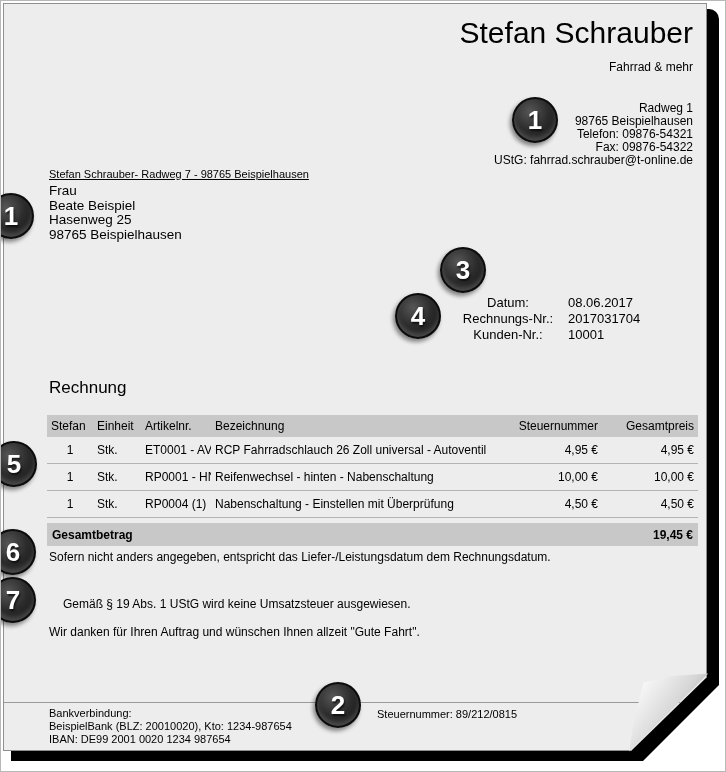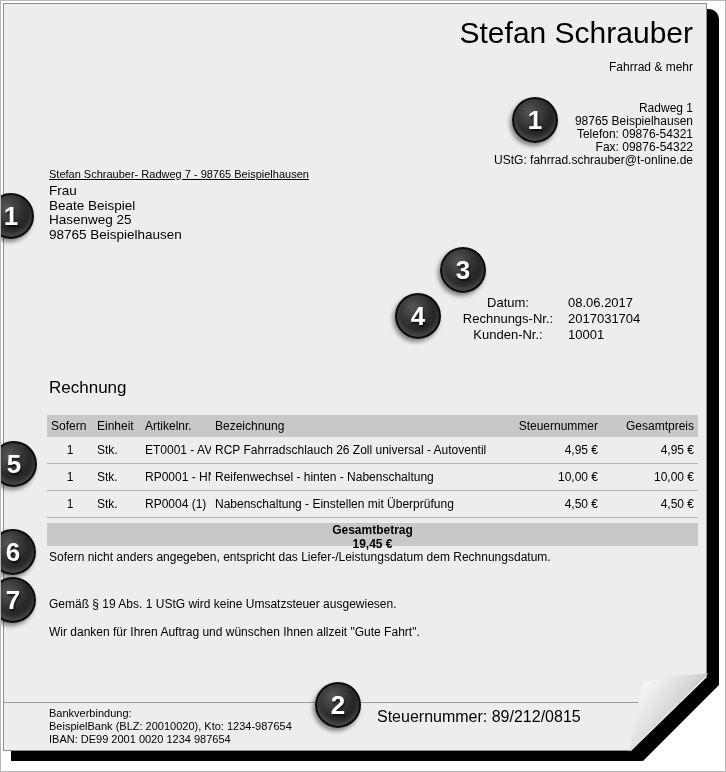--- a/index.html
+++ b/index.html
@@ -79,32 +79,31 @@
   td.qty { text-align:center; }
   .col-anzahl{width:46px;} .col-einheit{width:48px;} .col-artikel{width:70px;}
   .col-bez{width:auto;} .col-ep{width:88px;} .col-gp{width:96px;}
 
   .total-bar {
     left:43px; top:519px; width:651px; height:23px;
     background:#c8c8c8;
     display:flex; justify-content:space-between; align-items:center;
     font-size:12px; font-weight:bold;
     padding:0 5px;
-    flex-direction:column;
   }
 
   .note { left:45px; font-size:12px; white-space:nowrap; }
   .note-1 { top:546px; }
-  .note-2 { top:593px; }
+  .note-2 { top:593px;margin-left:14px; }
   .note-3 { top:621px; }
 
   
   .footer-divider { left:0; top:698px; width:704px; height:0; border-top:1px solid #9a9a9a; }
   .footer-bank { left:45px; top:703px; font-size:11px; line-height:13px; }
-  .footer-tax  { left:373px; top:704px; font-size:16px; }
+  .footer-tax  { left:373px; top:704px; font-size:11px; }
 
   
   .badge {
     position:absolute;
     width:46px; height:46px;
     border-radius:50%;
     background:radial-gradient(circle at 38% 30%, #565656 0%, #2b2b2b 48%, #141414 100%);
     border:2px solid #0c0c0c;
     color:#fff;
     font-size:26px; font-weight:bold;
@@ -171,21 +170,21 @@
         <colgroup>
           <col class="col-anzahl">
             <col class="col-einheit">
             <col class="col-artikel">
           <col class="col-bez">
             <col class="col-ep">
             <col class="col-gp">
         </colgroup>
         <thead>
           <tr>
-            <th>Sofern</th>
+            <th>Stefan</th>
             <th>Einheit</th>
             <th>Artikelnr.</th>
             <th>Bezeichnung</th>
             <th class="num">Steuernummer</th>
             <th class="num">Gesamtpreis</th>
           </tr>
         </thead>
         <tbody>
           <tr>
             <td class="qty">1</td>

